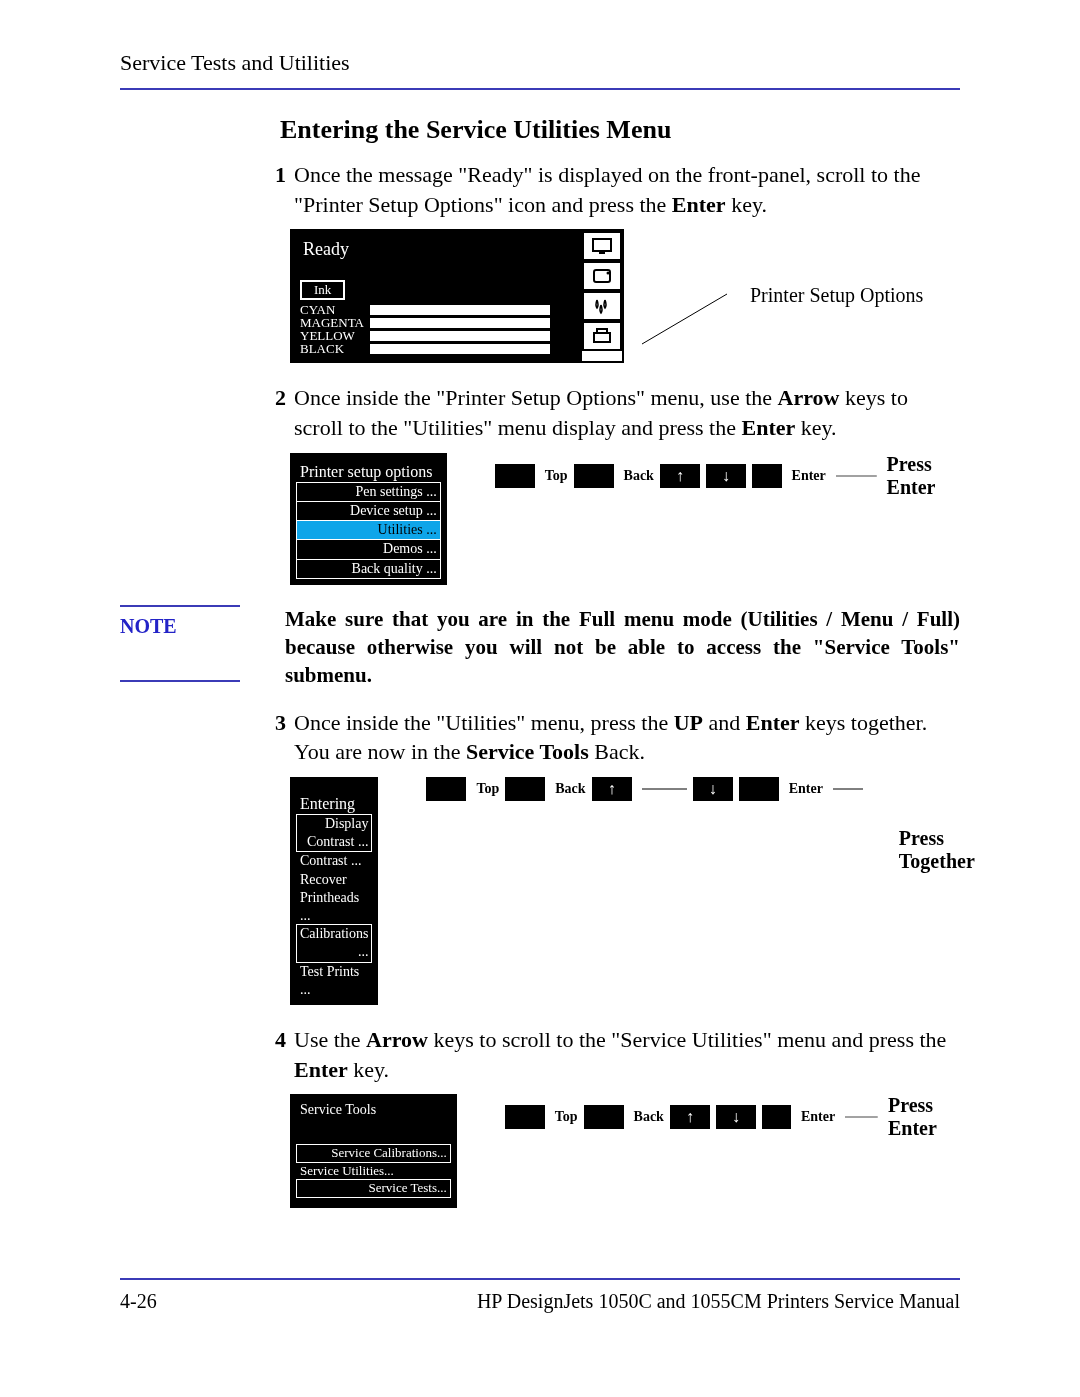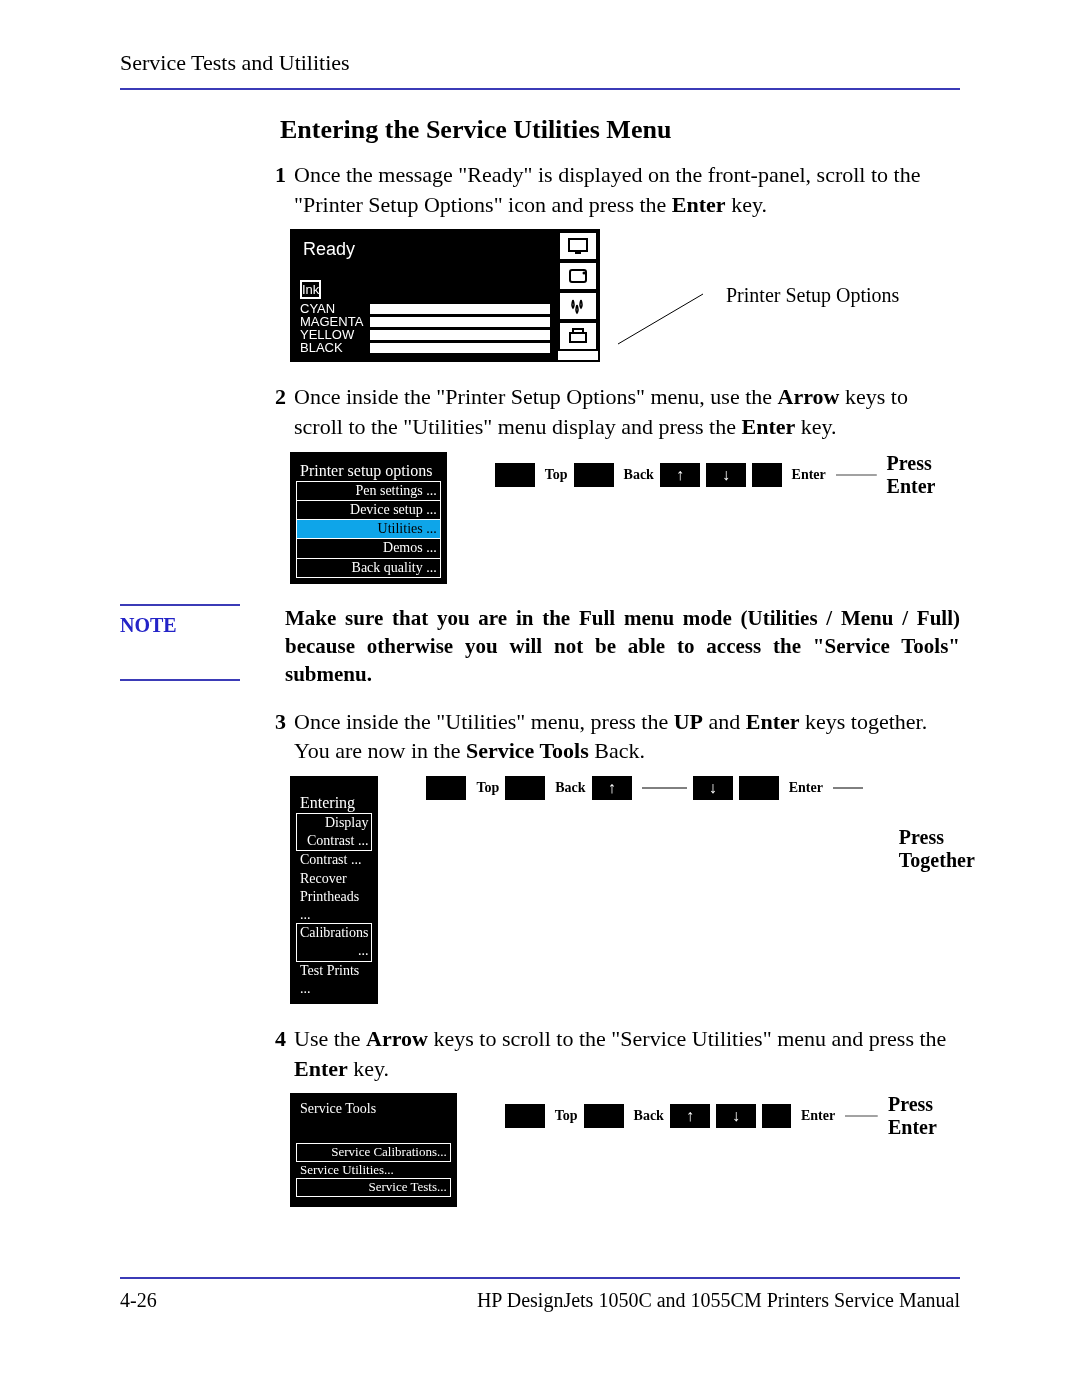--- a/index.html
+++ b/index.html
@@ -49,23 +49,24 @@
   .figure-wrap {
     margin-left: 170px;
     margin-bottom: 20px;
   }
   .figure-row { display: flex; align-items: flex-start; gap: 18px; }
 
   
   .lcd {
     background: #000;
     color: #fff;
-    font-family: Liberation Sans, sans-serif;
+    font-family: Liberation Serif, serif;
     border: 2px solid #000;
     box-sizing: border-box;
+    gap: 24px;
   }
   .lcd-main {
     width: 250px;
     padding: 8px 8px 6px 8px;
   }
   .lcd-icon-col {
     width: 40px;
     display: flex;
     flex-direction: column;
     background: #fff;
@@ -77,21 +78,21 @@
     display: flex;
     align-items: center;
     justify-content: center;
     background: #fff;
     box-sizing: border-box;
   }
   .lcd-ready { display: flex; }
   .lcd-title { font-size: 18px; margin-bottom: 2px; padding-left: 3px;}
   .ink-box {
     border: 2px solid #fff;
-    padding: 0px 0;
+    padding: 0px 12px;
     display: inline-block;
     font-size: 13px;
     margin-bottom: 3px;
   }
   .ink-row {
     display: flex;
     align-items: center;
     margin: 0px 0;
     font-size: 13px;
     line-height: 1.0;

